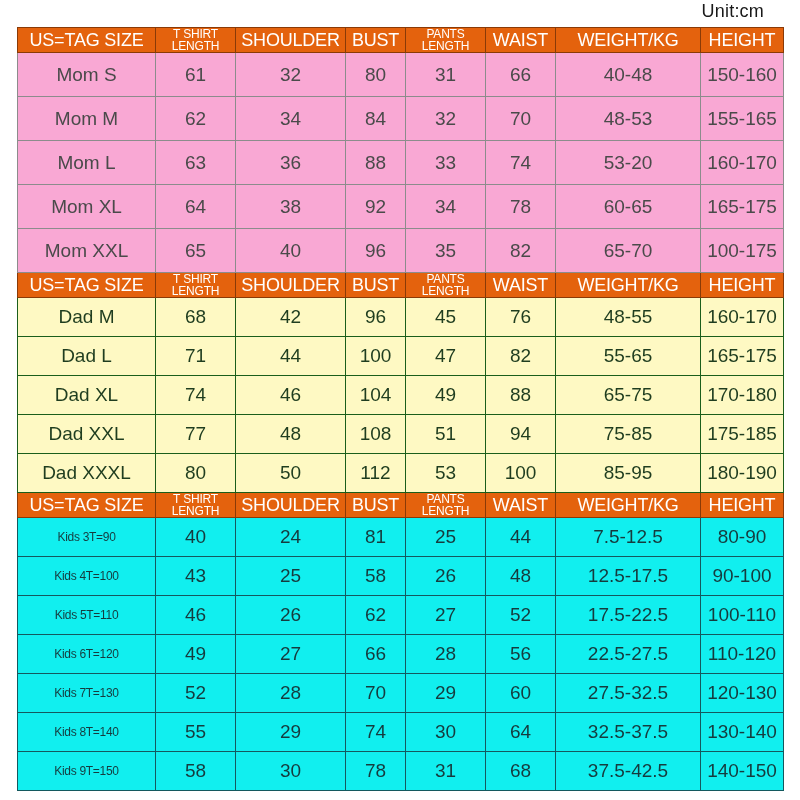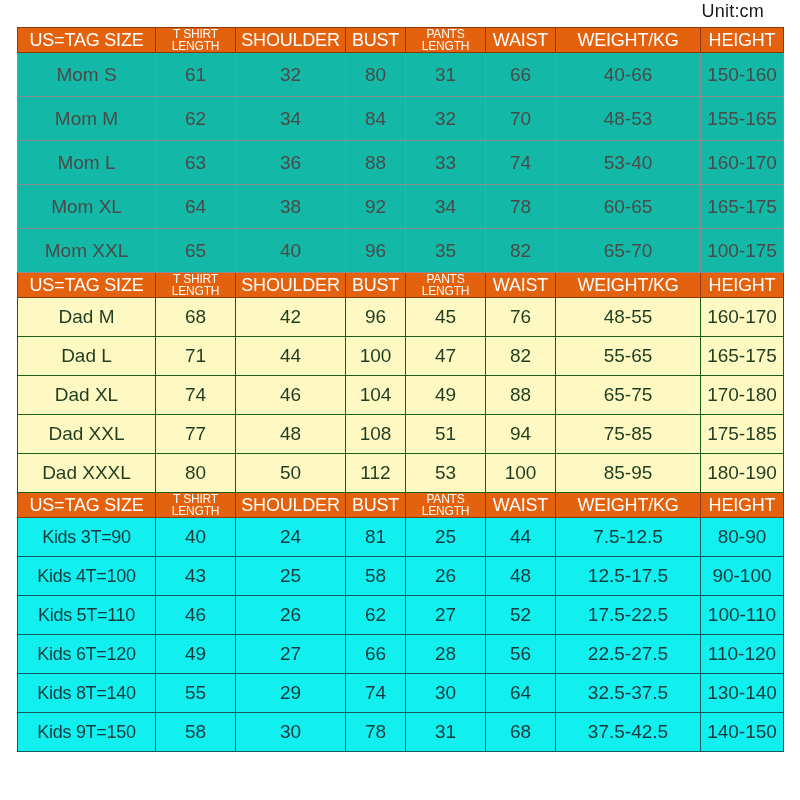--- a/index.html
+++ b/index.html
@@ -65,40 +65,40 @@
     letter-spacing: -.2px;
   }
   tr.hdr td .two-line {
     display: block;
     font-size: 12px;
     line-height: 1.0;
   }
   tr.hdr td .lab { display: block; }
 
   tr.mom td {
-    background: #14b8a6;
+    background: #f9a8d4;
     height: 44px;
     border-color: #8c8c8c;
     color: #4a4a4a;
     margin-top: 17px;
   }
   tr.dad td {
     background: #fef9c3;
     height: 39px;
     border-color: #1b5e1b;
     color: #1f3d1f;
   }
   tr.kid td {
     background: #11efef;
     height: 39px;
     border-color: #14595e;
     color: #163b3e;
   }
   td.size-name { font-size: 19px; }
-  tr.kid td.size-name { font-size: 18px; letter-spacing: -.3px; margin-left: 28px; }
+  tr.kid td.size-name { font-size: 12px; letter-spacing: -.3px; margin-left: 28px; }
 </style>
 </head>
 <body>
 
 <div id="page">
 
   <div class="unit-label">Unit:cm</div>
 
   <div class="table-wrap">
     <table class="size-table" id="size-table">
@@ -141,41 +141,41 @@
               <span class="lab">HEIGHT</span>
             </td>
           </tr>
           <tr class="mom">
             <td class="size-name">Mom S</td>
             <td>61</td>
             <td>32</td>
             <td>80</td>
             <td>31</td>
             <td>66</td>
-            <td>40-66</td>
+            <td>40-48</td>
             <td>150-160</td>
           </tr>
           <tr class="mom">
             <td class="size-name">Mom M</td>
             <td>62</td>
             <td>34</td>
             <td>84</td>
             <td>32</td>
             <td>70</td>
             <td>48-53</td>
             <td>155-165</td>
           </tr>
           <tr class="mom">
             <td class="size-name">Mom L</td>
             <td>63</td>
             <td>36</td>
             <td>88</td>
             <td>33</td>
             <td>74</td>
-            <td>53-40</td>
+            <td>53-20</td>
             <td>160-170</td>
           </tr>
           <tr class="mom">
             <td class="size-name">Mom XL</td>
             <td>64</td>
             <td>38</td>
             <td>92</td>
             <td>34</td>
             <td>78</td>
             <td>60-65</td>
@@ -331,20 +331,30 @@
             <td class="size-name">Kids 6T=120</td>
             <td>49</td>
             <td>27</td>
             <td>66</td>
             <td>28</td>
             <td>56</td>
             <td>22.5-27.5</td>
             <td>110-120</td>
           </tr>
           <tr class="kid">
+            <td class="size-name">Kids 7T=130</td>
+            <td>52</td>
+            <td>28</td>
+            <td>70</td>
+            <td>29</td>
+            <td>60</td>
+            <td>27.5-32.5</td>
+            <td>120-130</td>
+          </tr>
+          <tr class="kid">
             <td class="size-name">Kids 8T=140</td>
             <td>55</td>
             <td>29</td>
             <td>74</td>
             <td>30</td>
             <td>64</td>
             <td>32.5-37.5</td>
             <td>130-140</td>
           </tr>
           <tr class="kid">

